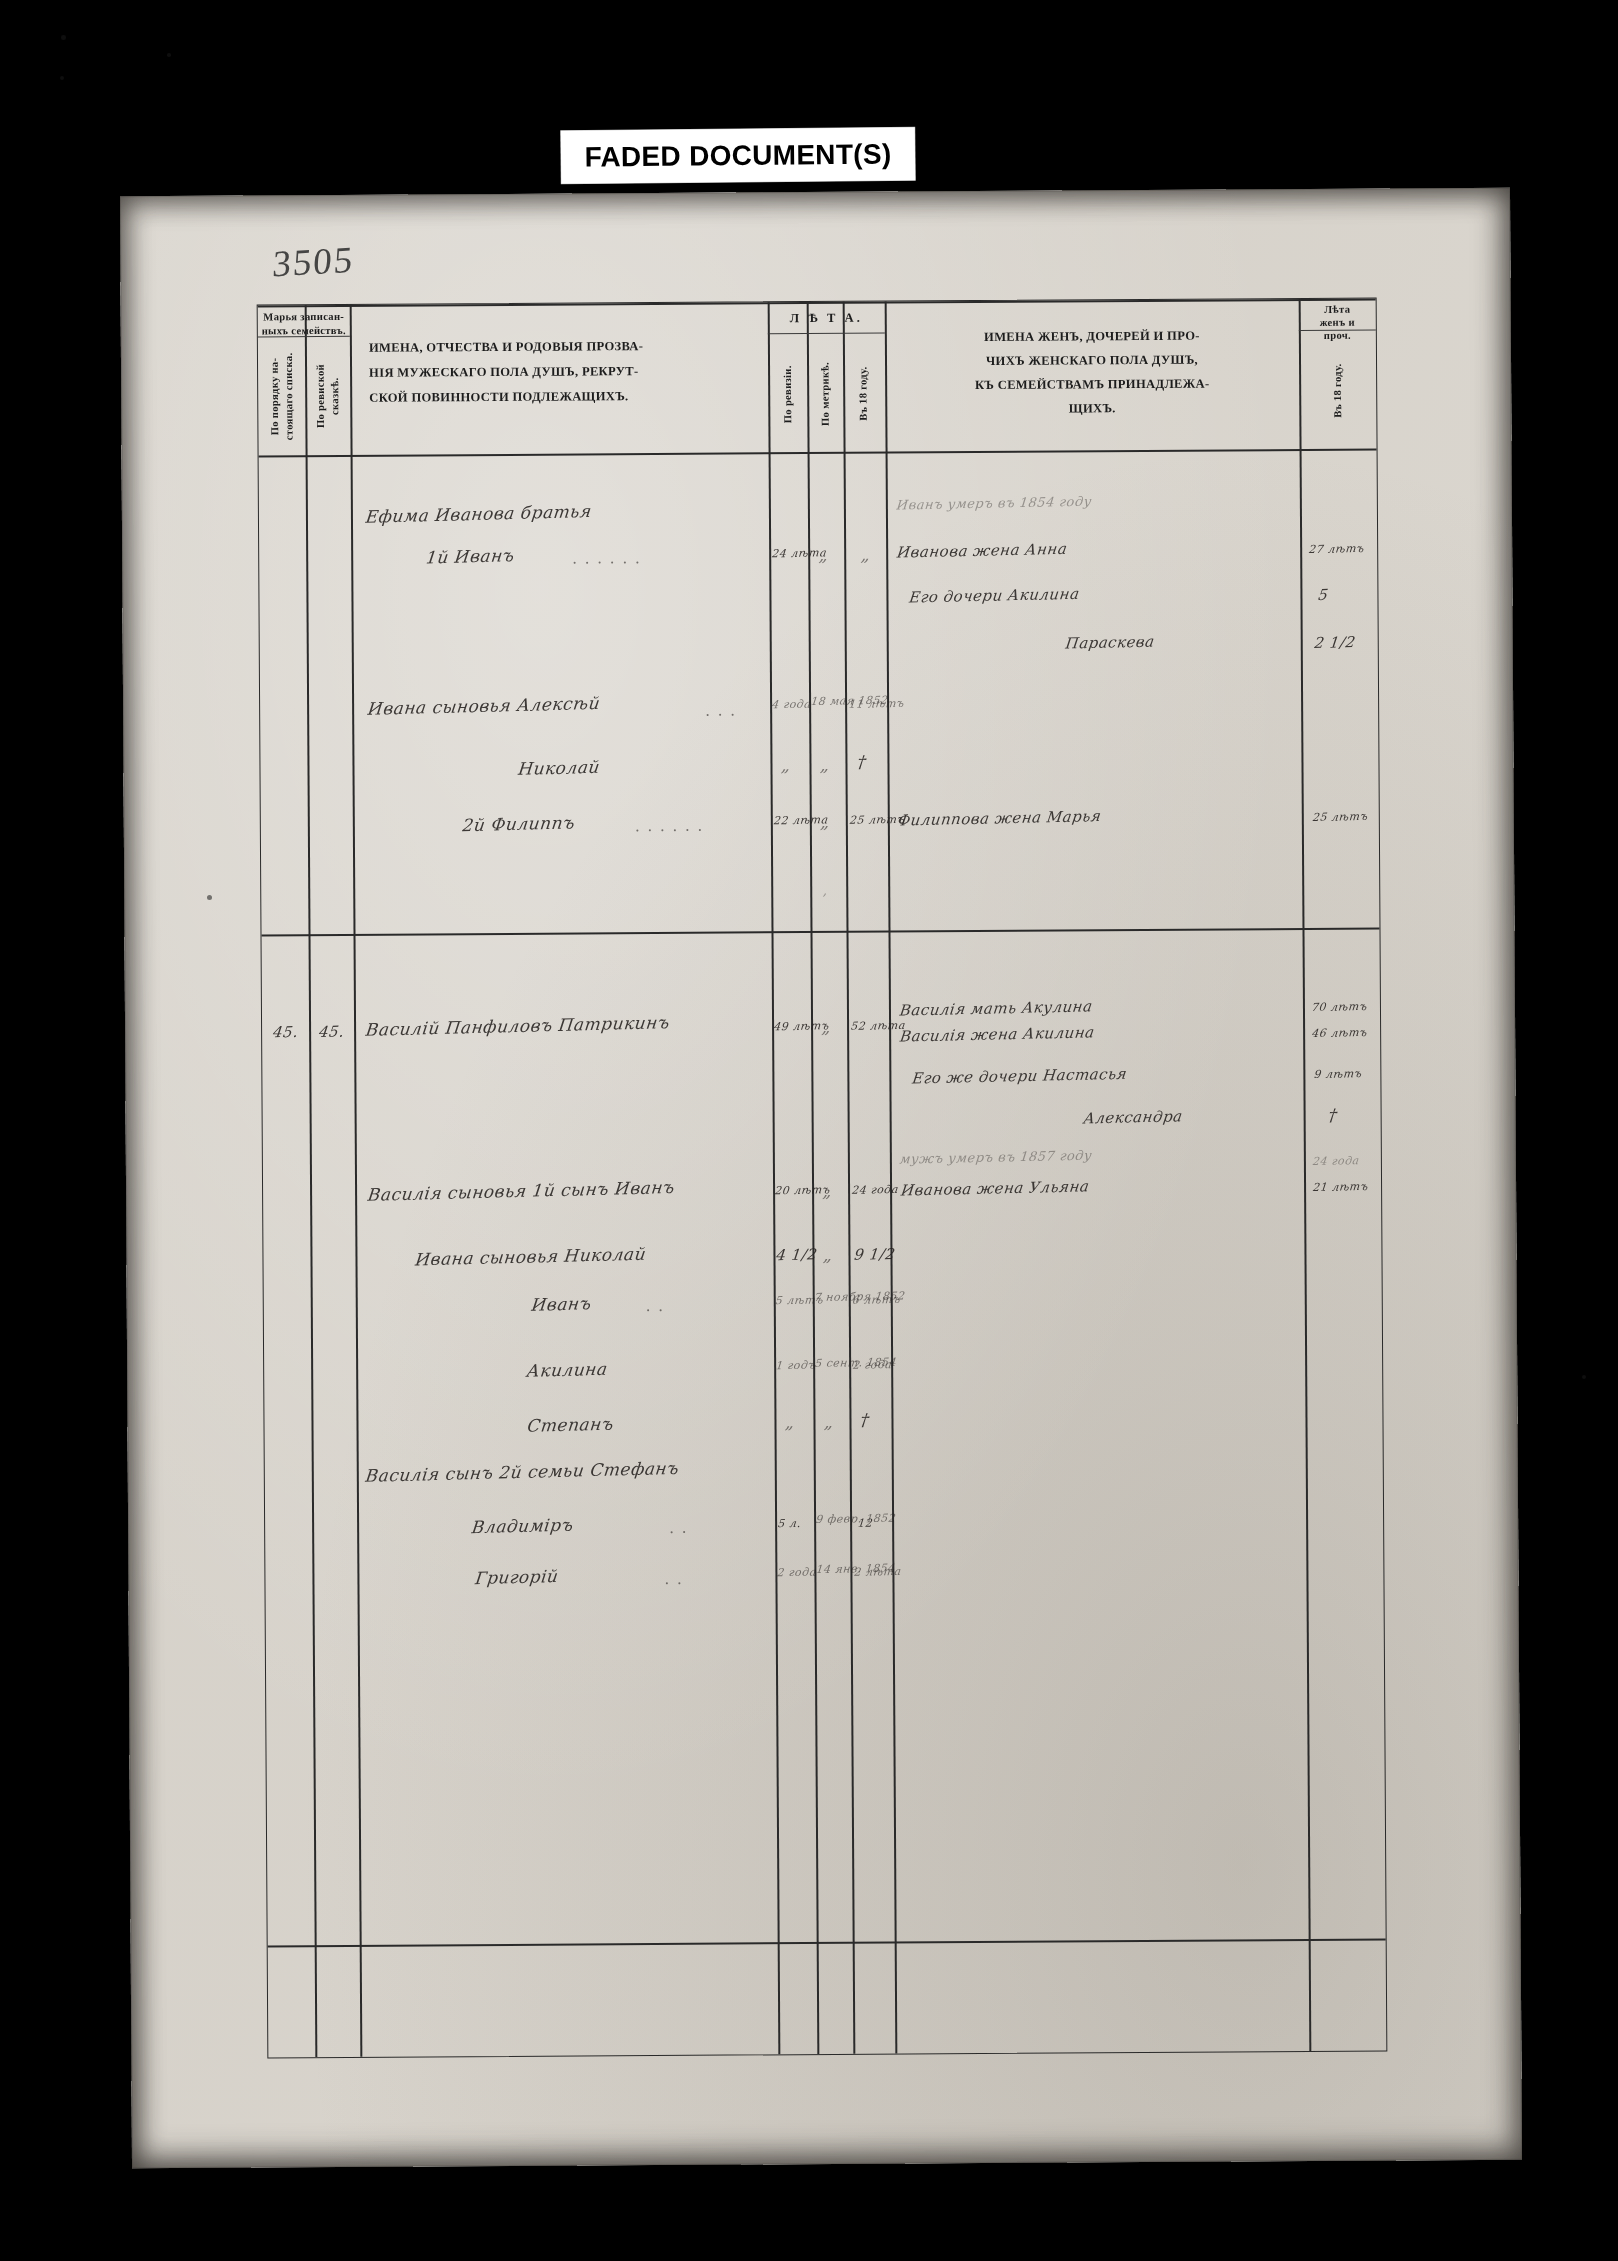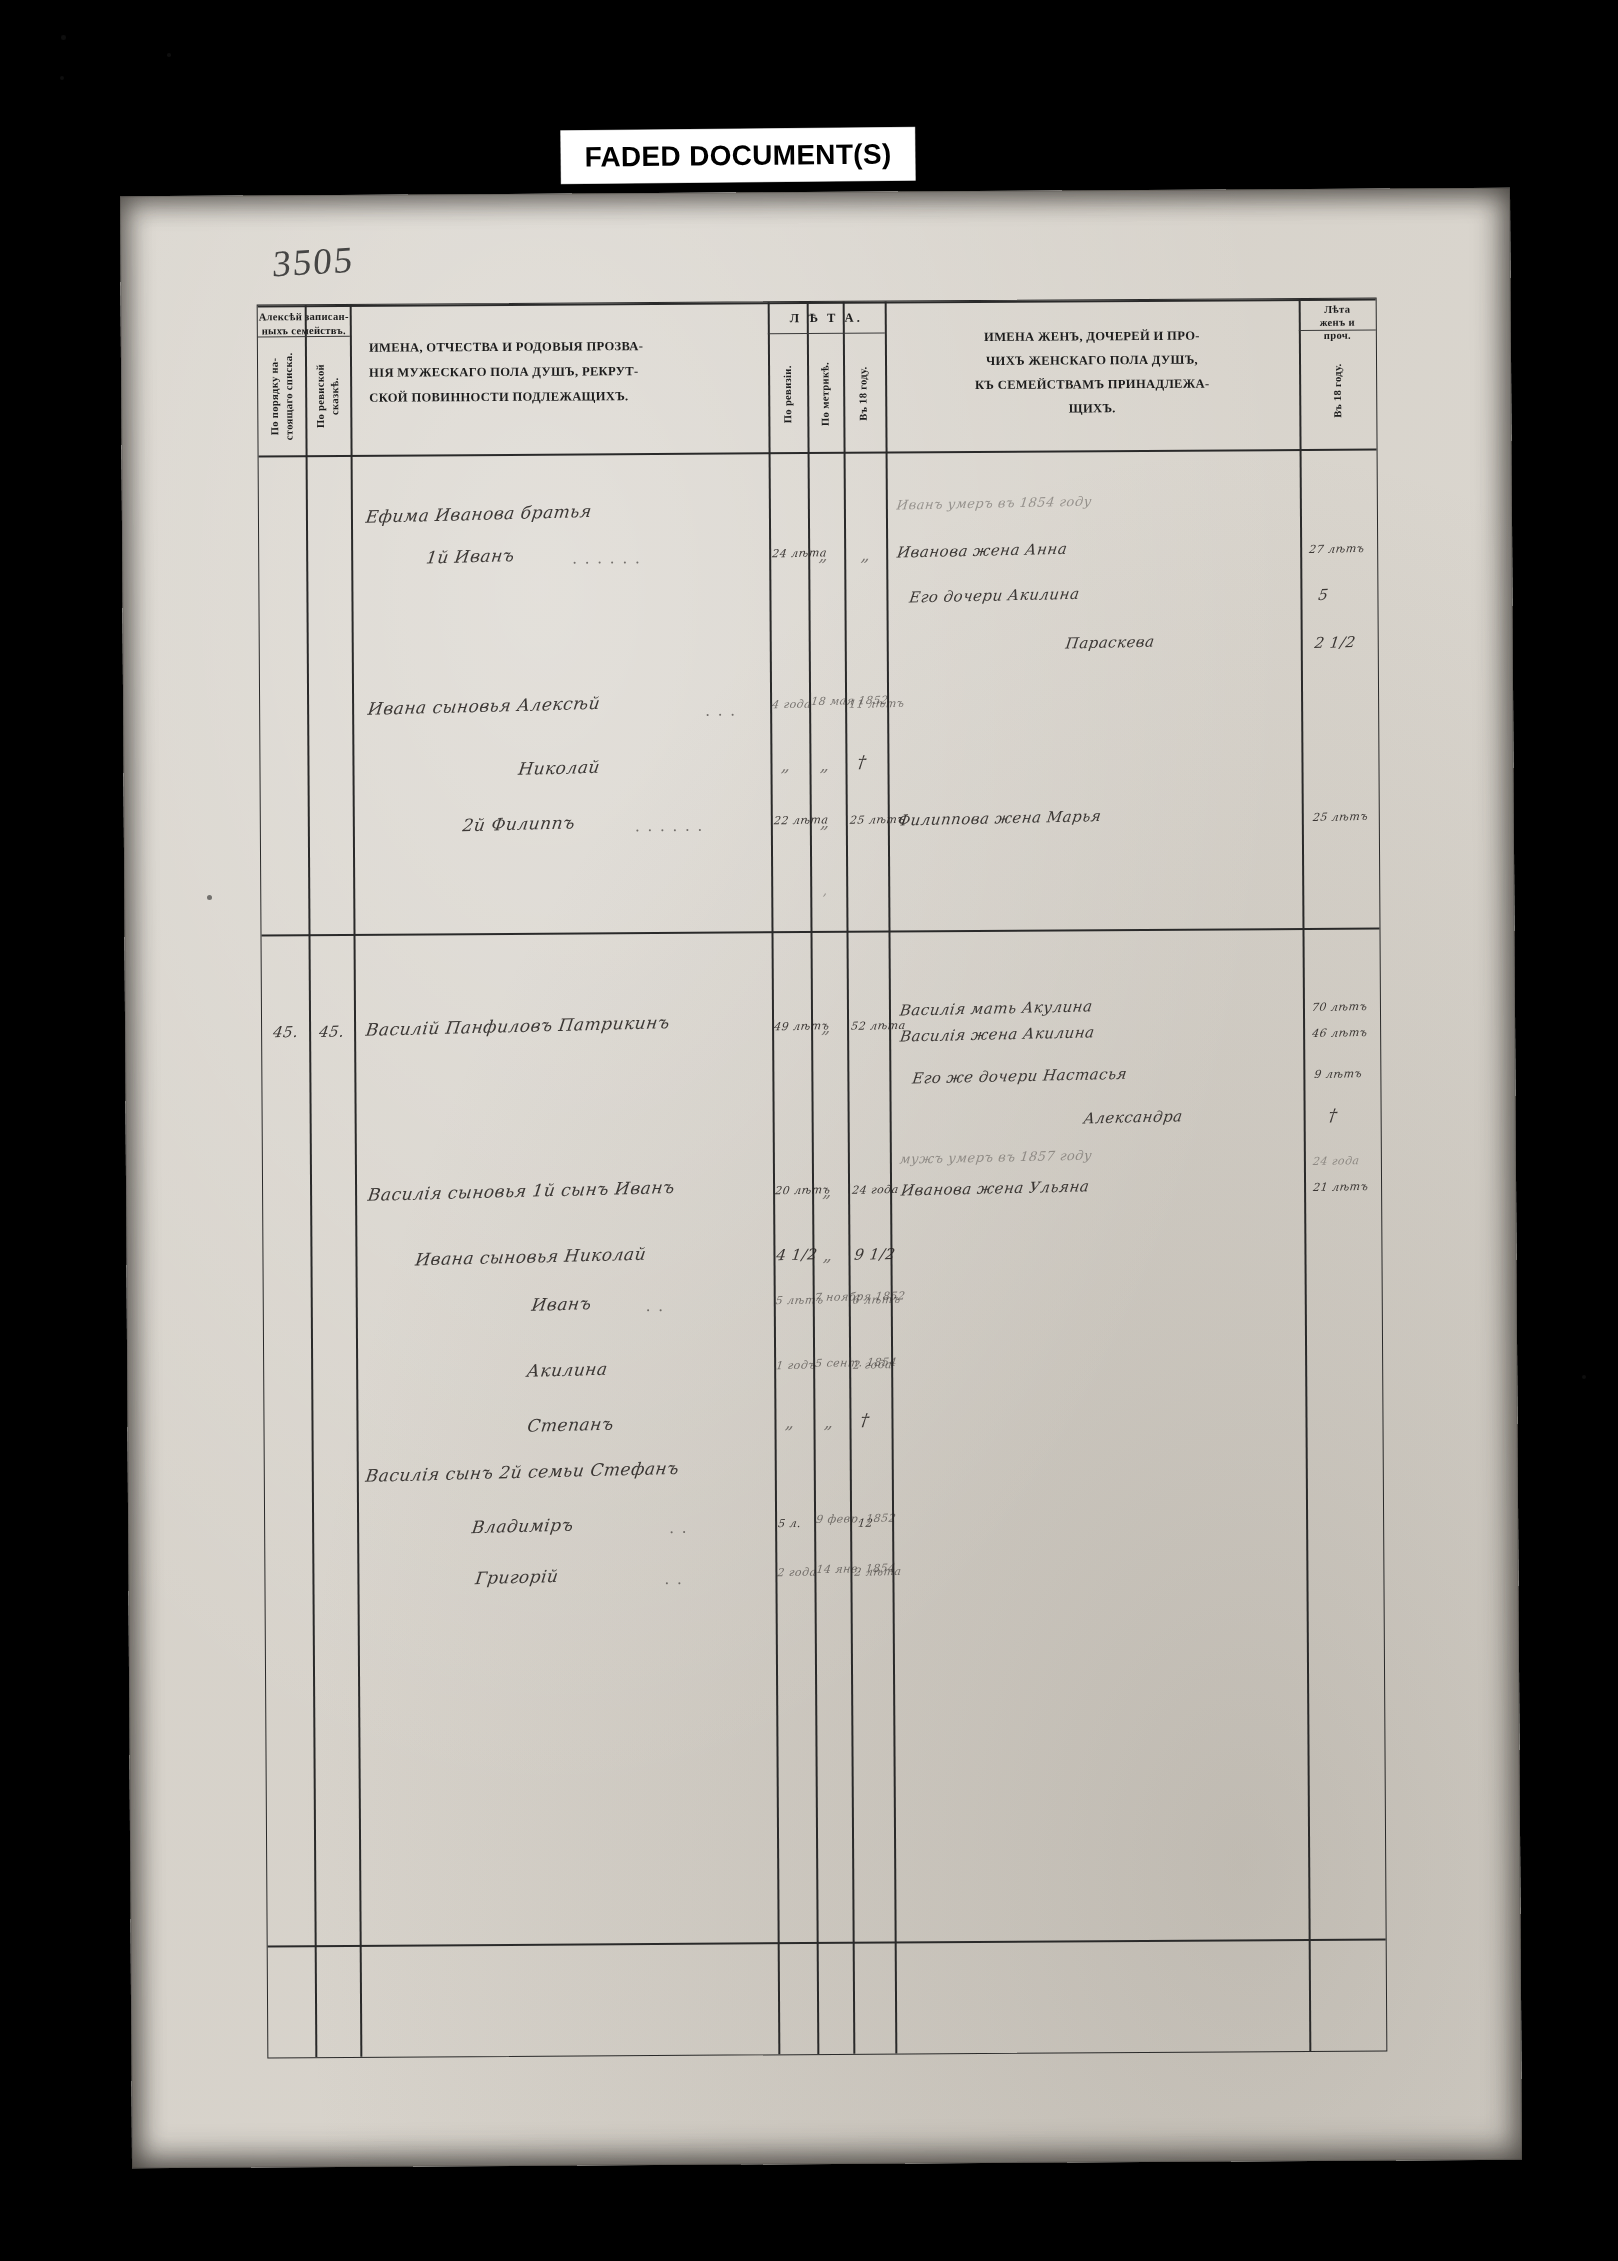--- a/index.html
+++ b/index.html
@@ -193,21 +193,21 @@
     <div class="vline" style="left:1041px;"></div>
 
     <div class="hline" style="top:0;"></div>
     <div class="hline thin" style="top:31px; left:0; width:92px; right:auto;"></div>
     <div class="hline thin" style="top:31px; left:510px; width:117px; right:auto;"></div>
     <div class="hline thin" style="top:31px; left:1041px; right:0;"></div>
     <div class="hline" style="top:150px;"></div>
     <div class="hline" style="top:629px;"></div>
     <div class="hline" style="top:1640px;"></div>
 
-    <div class="hdr-cell hdr-small" style="left:0; top:5px; width:92px; white-space:pre-line;">Алексѣй записан-
+    <div class="hdr-cell hdr-small" style="left:0; top:5px; width:92px; white-space:pre-line;">Марья записан-
 ныхъ семействъ.</div>
 
     <div class="hdr-cell hdr-small vert" style="left:4px; top:39px; width:40px; height:104px; display:flex; align-items:center; justify-content:center; white-space:pre-line;">По порядку на-
 стоящаго списка.</div>
 
     <div class="hdr-cell hdr-small vert" style="left:50px; top:39px; width:40px; height:104px; display:flex; align-items:center; justify-content:center; white-space:pre-line;">По ревиской
 сказкѣ.</div>
 
     <div class="hdr-cell hdr-mid" style="left:101px; top:31px; width:399px; white-space:pre-line; line-height:2.0; text-align:left; padding-left:10px;">ИМЕНА, ОТЧЕСТВА И РОДОВЫЯ ПРОЗВА-
 НIЯ МУЖЕСКАГО ПОЛА ДУШЪ, РЕКРУТ-

